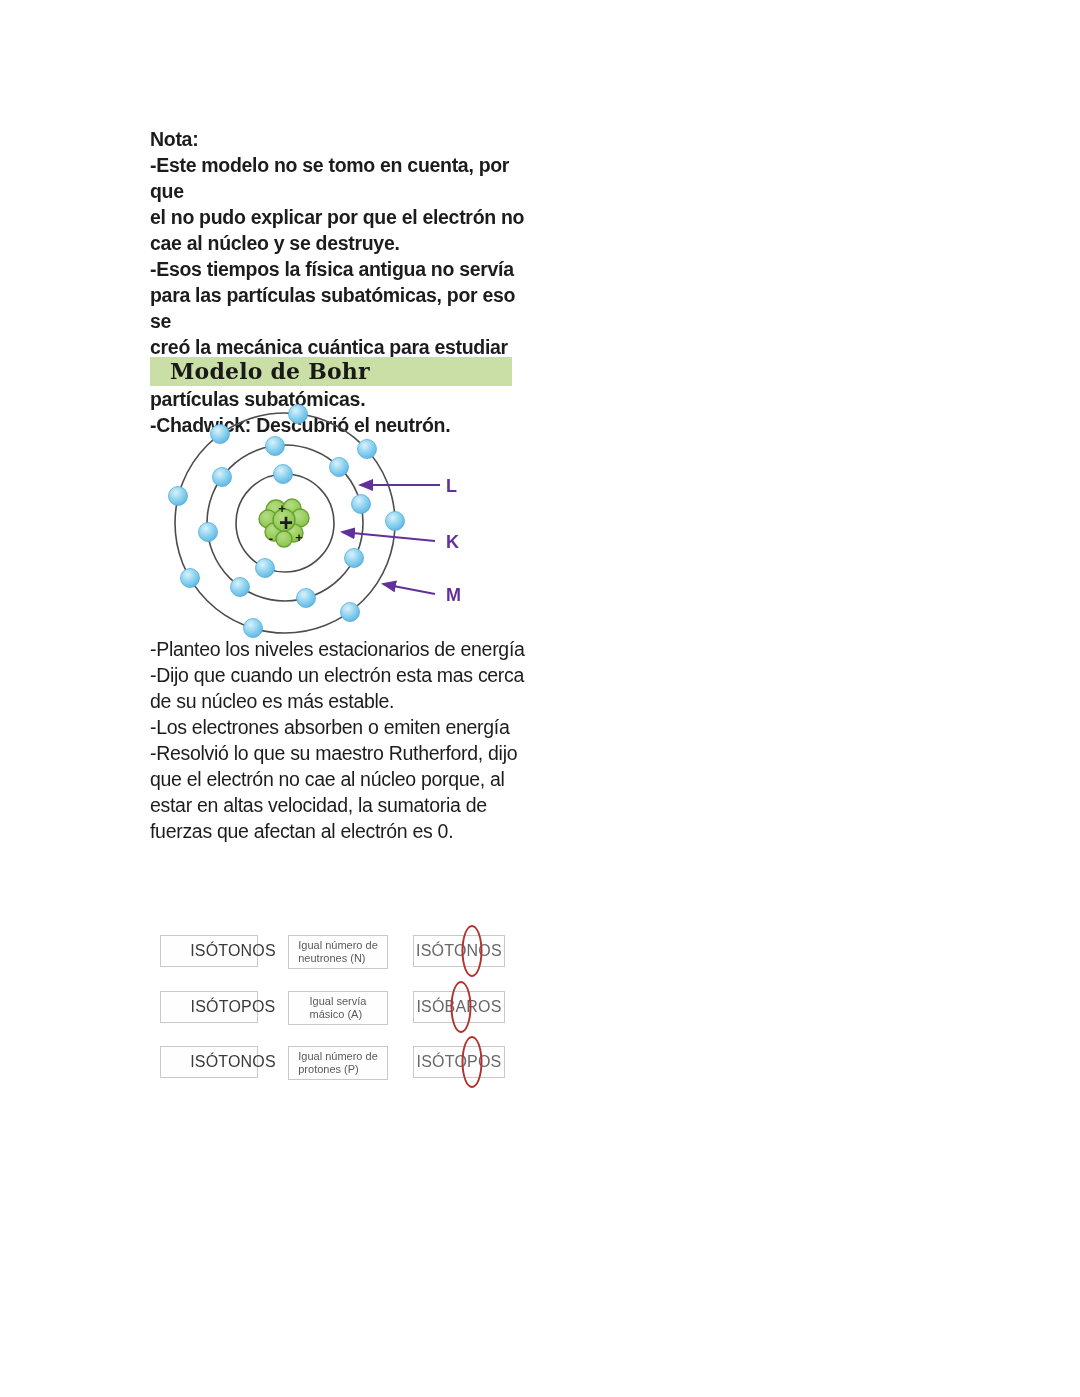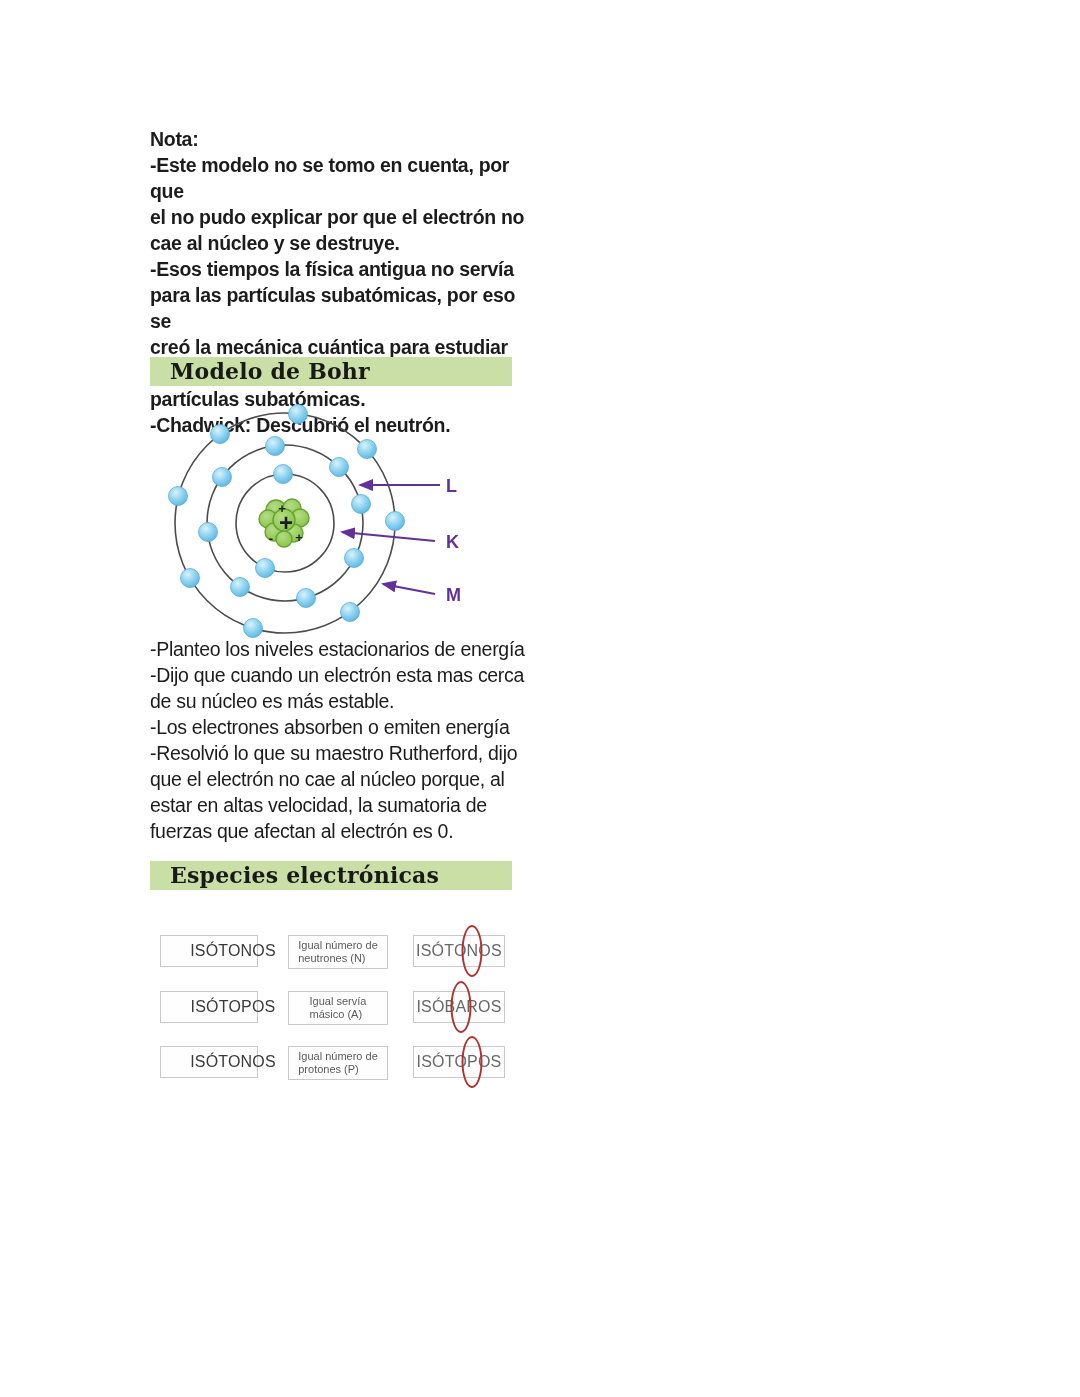--- a/index.html
+++ b/index.html
@@ -199,21 +199,20 @@
 
   <div id="points-block" class="textblock">-Planteo los niveles estacionarios de energía
 -Dijo que cuando un electrón esta mas cerca
 de su núcleo es más estable.
 -Los electrones absorben o emiten energía
 -Resolvió lo que su maestro Rutherford, dijo
 que el electrón no cae al núcleo porque, al
 estar en altas velocidad, la sumatoria de
 fuerzas que afectan al electrón es 0.</div>
 
-  <div id="heading-especies" class="section-heading">Especies electrónicas</div>
 
   <div class="species-row r0">
     <div class="term-box">ISÓTONOS</div>
     <div class="def-box">Igual número de
 neutrones (N)</div>
     <div class="circled-box">
       <span>ISÓTO</span>
         <span class="letter-wrap"><span>N</span><span class="red-oval"></span></span>
         <span>OS</span>
     </div>

